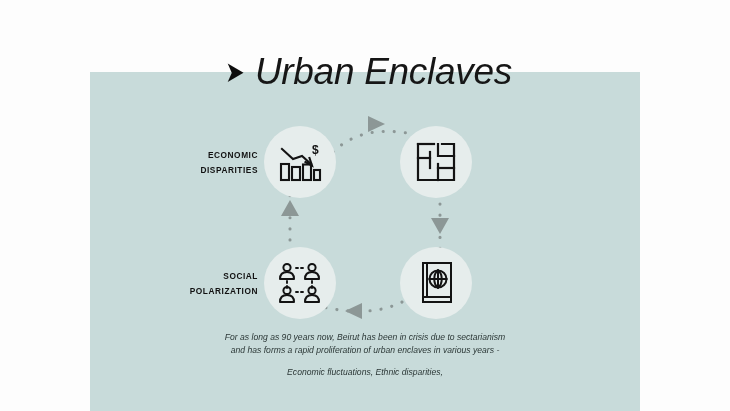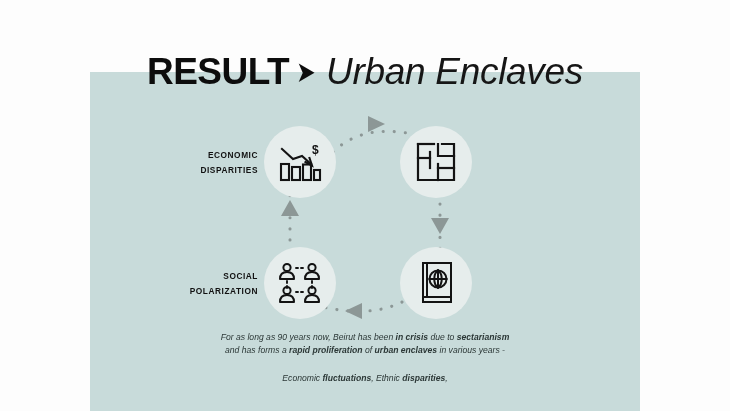--- a/index.html
+++ b/index.html
@@ -145,38 +145,37 @@
   .cap-para1 {
     font-size: 8.6px;
     font-style: italic;
     line-height: 1.55;
     color: #2b3736;
   }
   .cap-para2 {
     font-size: 8.6px;
     font-style: italic;
     line-height: 1.55;
-    margin-top: 14px;
+    margin-top: 8px;
     color: #2b3736;
   }
   .cap-para1 b, .cap-para2 b {
-    font-weight: bold;
+    font-weight: normal;
     font-style: italic;
   }
   .cap-line { display: block; }
 </style>
 </head>
 <body>
 
 <div class="slide">
 
   <div class="panel"></div>
 
   <div class="title-wrap">
-    <span class="title-main">RESULT</span>
     <span class="title-caret">➤</span>
     <span class="title-sub">Urban Enclaves</span>
   </div>
 
   <div class="diagram">
 
     <svg class="arcs" viewBox="0 0 550 230">
       <g stroke="#8c9796" stroke-width="3.1" stroke-linecap="round" fill="none" stroke-dasharray="0.1 11">
 
         <path d="M 243 52 Q 278 18 345 40"></path>

